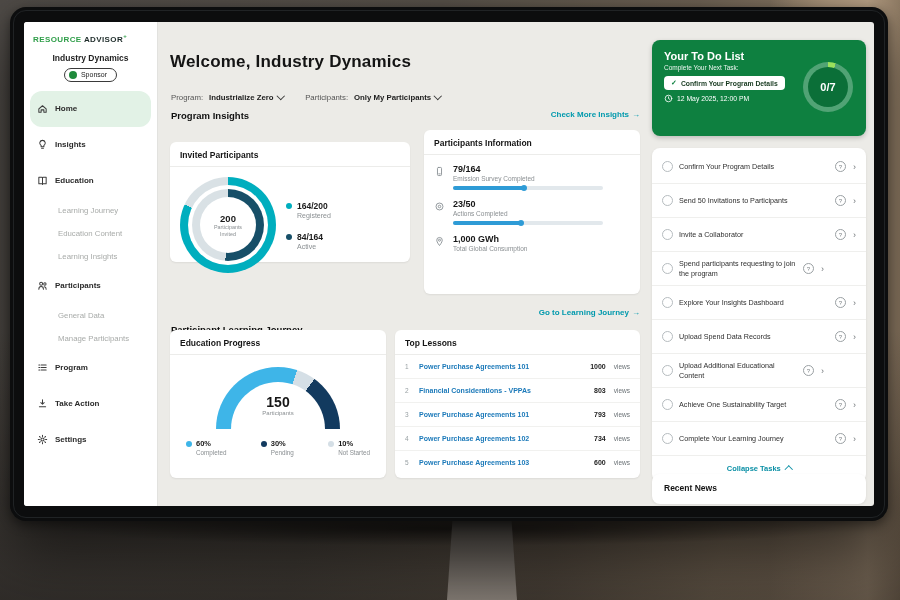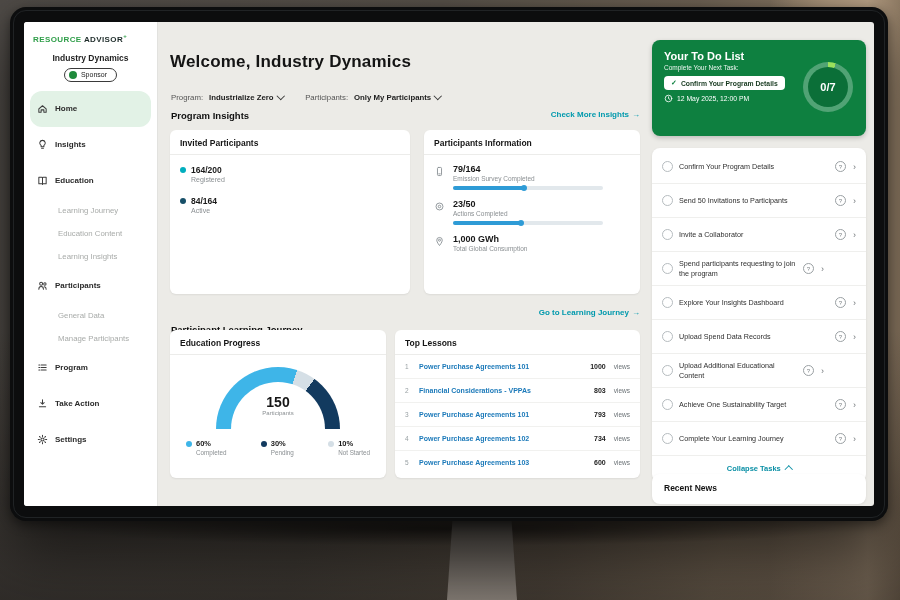--- a/index.html
+++ b/index.html
@@ -242,23 +242,32 @@
           <span class="caret"></span>
         </span>
       </div>
 
       <div class="sec-title" style="left:147px;top:88px;">Program Insights</div>
       <div class="sec-link" style="top:88px;">
         <span>Check More Insights</span>
         <span>→</span>
       </div>
 
-      <div class="card" style="left:146px;top:108px;width:240px;height:164px;">
+      <div class="card" style="left:146px;top:120px;width:240px;height:120px;">
         <div class="card-title">Invited Participants</div>
         <div class="invited-body">
+          <div class="donut">
+            <div class="d-outer" style="background: conic-gradient(rgb(0, 174, 190) 0deg, rgb(0, 174, 190) 82%, rgb(217, 225, 229) 82%, rgb(217, 225, 229) 100%);"></div>
+            <div class="d-gap1"></div>
+            <div class="d-inner" style="background: conic-gradient(rgb(23, 79, 104) 0deg, rgb(23, 79, 104) 51.2195%, rgb(217, 225, 229) 51.2195%, rgb(217, 225, 229) 100%);"></div>
+            <div class="d-gap2">
+              <div class="d-val">200</div>
+              <div class="d-lab">Participants Invited</div>
+            </div>
+          </div>
           <div class="inv-legend">
             <div class="leg-item">
               <span class="dot" style="background: rgb(0, 174, 190);"></span>
               <div>
                 <div class="leg-val">164/200</div>
                 <div class="leg-lab">Registered</div>
               </div>
             </div>
             <div class="leg-item">
               <span class="dot" style="background: rgb(23, 79, 104);"></span>

